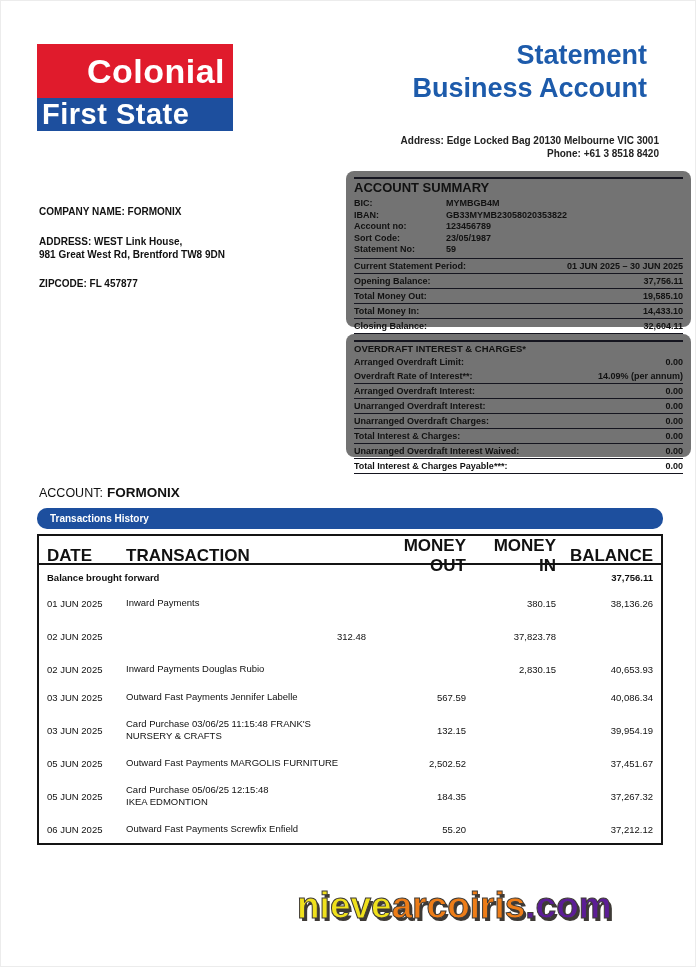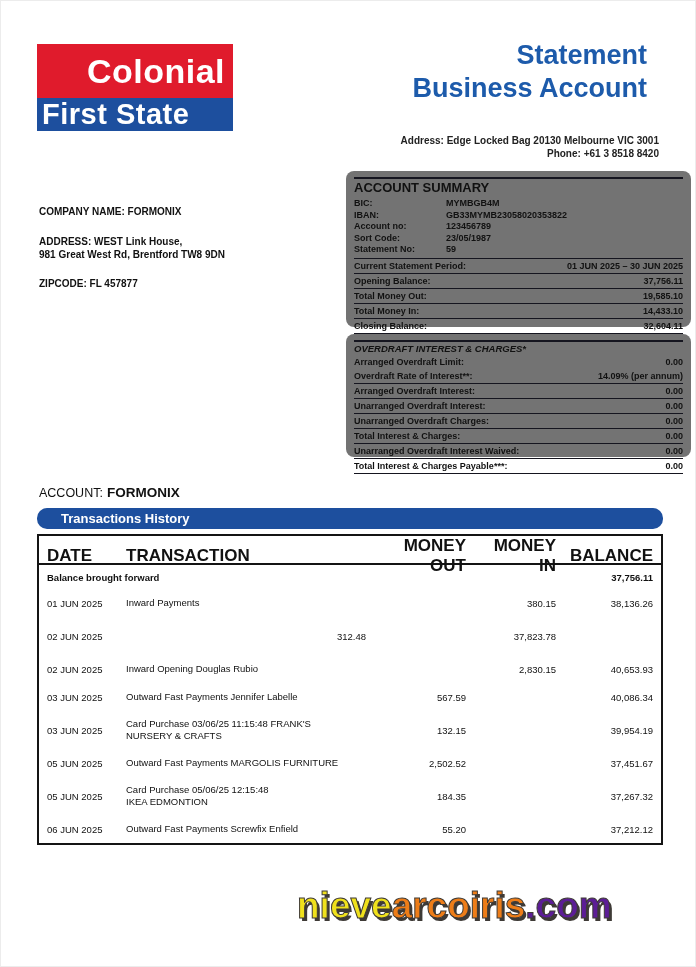--- a/index.html
+++ b/index.html
@@ -16,35 +16,35 @@
   .logo-blue span{color:#fff;font-size:29px;font-weight:bold;letter-spacing:.5px;}
   
   .doc-title{position:absolute;right:48px;top:38px;text-align:right;color:#1d5bab;font-size:27px;font-weight:bold;line-height:33px;}
   .contact{position:absolute;right:36px;top:133px;text-align:right;font-size:10px;font-weight:bold;line-height:13px;color:#222;}
   
   .box{position:absolute;left:345px;width:345px;background:#737373;border-radius:8px;padding:6px 8px;box-sizing:border-box;}
   .box-summary{top:170px;height:156px;}
   .box-overdraft{top:333px;height:123px;}
   .box-title{border-top:2px solid #15151f;font-weight:bold;padding-top:1px;}
   .box-summary .box-title{font-size:13px;margin-bottom:3px;}
-  .box-overdraft .box-title{font-size:9.5px;margin-bottom:1px;font-style:italic;}
+  .box-overdraft .box-title{font-size:9.5px;margin-bottom:1px;}
   .info-row{display:flex;font-size:9px;font-weight:bold;line-height:11.5px;}
   .info-row .lbl{width:92px;flex:none;}
   .kv-group{margin-top:2px;}
   .kv-row{display:flex;justify-content:space-between;font-size:9px;font-weight:bold;line-height:12px;padding:1px 0;}
   .kv-bordered .kv-row{border-top:1.5px solid #15151f;}
   .kv-bordered .kv-row:last-child{border-bottom:1.5px solid #15151f;}
   
   .company{position:absolute;left:38px;top:204px;font-size:10px;font-weight:bold;line-height:13px;color:#111;}
   .company .gap{margin-top:17px;}
   .company .gap2{margin-top:16px;}
   
   .account-line{position:absolute;left:38px;top:484px;font-size:12.5px;color:#111;}
   .account-line .acct-name{font-weight:bold;font-size:13.5px;margin-left:4px;}
-  .txn-banner{position:absolute;left:36px;top:507px;width:626px;height:21px;background:#1d4f9e;border-radius:10px;color:#fff;font-size:13px;font-weight:bold;line-height:21px;padding-left:24px;box-sizing:border-box;}
+  .txn-banner{position:absolute;left:36px;top:507px;width:626px;height:21px;background:#1d4f9e;border-radius:10px;color:#fff;font-size:10px;font-weight:bold;line-height:21px;padding-left:13px;box-sizing:border-box;}
   
   .txn-table{position:absolute;left:36px;top:533px;width:626px;border:2px solid #141414;box-sizing:border-box;background:#fff;}
   .trow{display:grid;grid-template-columns:85px 250px 100px 90px 97px;align-items:center;}
   .thead{font-weight:bold;font-size:17px;height:27px;border-bottom:2px solid #141414;}
   .cell{padding:0 2px;box-sizing:border-box;}
   .c-date{padding-left:8px;}
   .c-num{text-align:right;padding-right:8px;}
   .tbody .trow{font-size:9.5px;height:28px;}
   .tbody .trow.r-double{height:38px;}
   .r-open{display:grid;grid-template-columns:335px 100px 90px 97px;align-items:center;font-size:9.5px;font-weight:bold;height:24px;}
@@ -225,21 +225,21 @@
 
         <div class="trow r-double">
           <div class="cell c-date">02 JUN 2025</div>
           <div class="cell c-num">312.48</div>
           <div class="cell c-num"></div>
           <div class="cell c-num">37,823.78</div>
         </div>
 
         <div class="trow">
           <div class="cell c-date">02 JUN 2025</div>
-          <div class="cell c-desc">Inward Opening Douglas Rubio</div>
+          <div class="cell c-desc">Inward Payments Douglas Rubio</div>
           <div class="cell c-num"></div>
           <div class="cell c-num">2,830.15</div>
           <div class="cell c-num">40,653.93</div>
         </div>
 
         <div class="trow">
           <div class="cell c-date">03 JUN 2025</div>
           <div class="cell c-desc">Outward Fast Payments Jennifer Labelle</div>
           <div class="cell c-num">567.59</div>
           <div class="cell c-num"></div>

